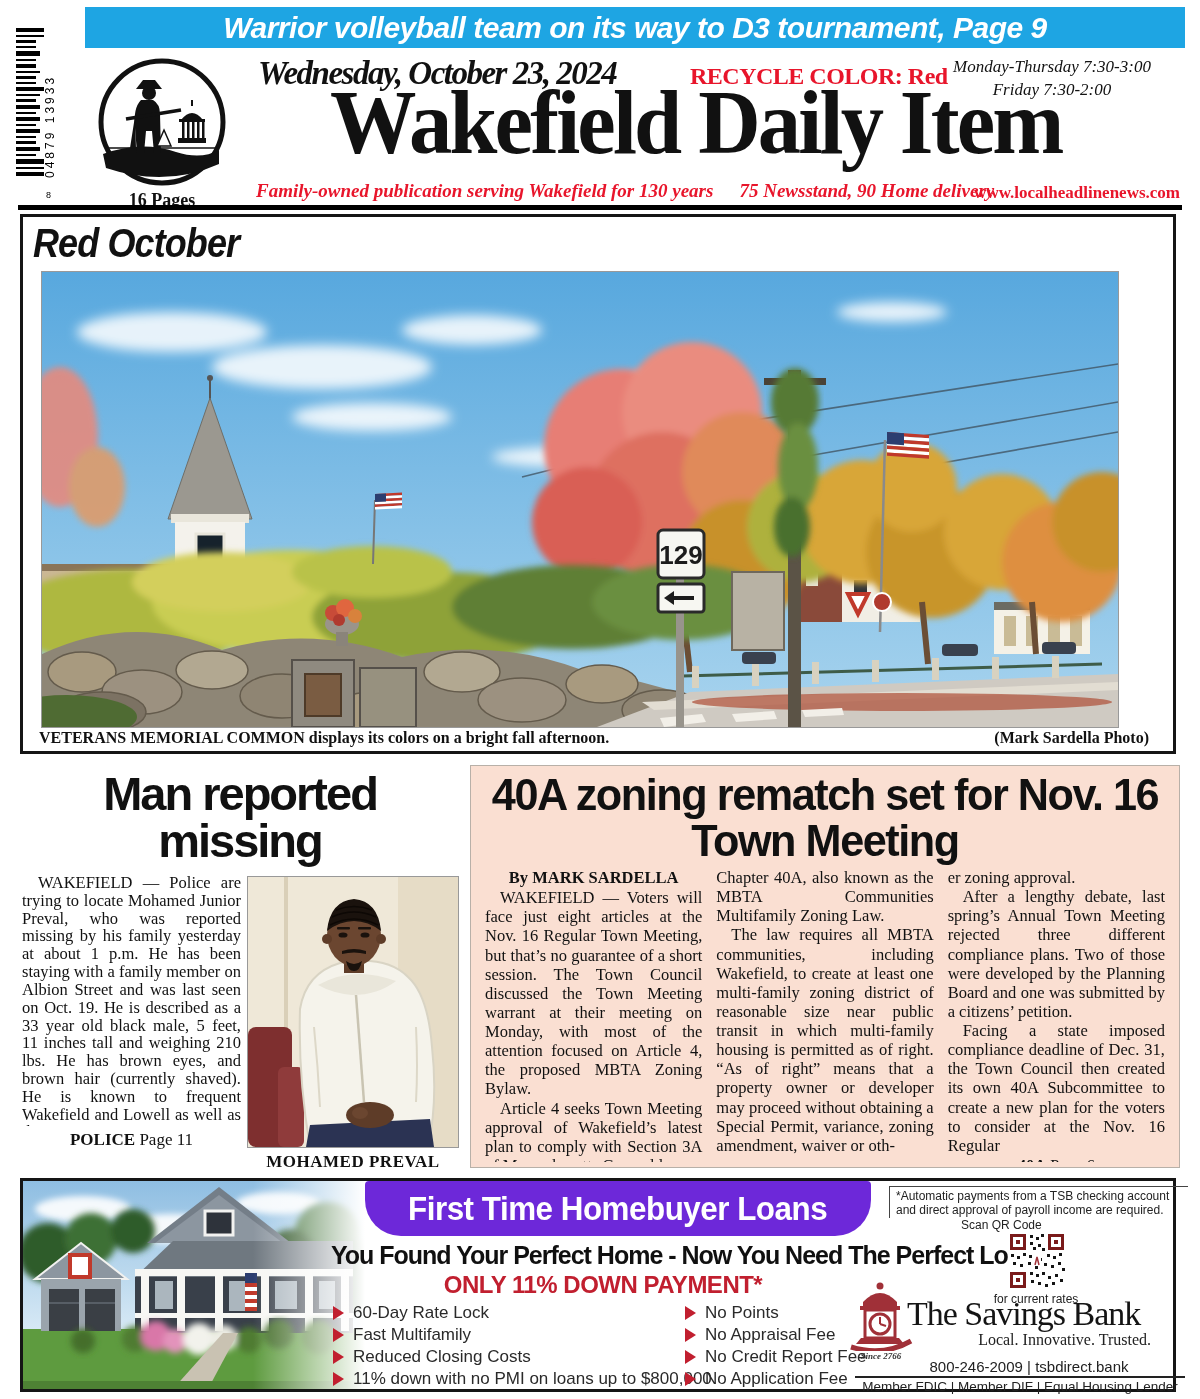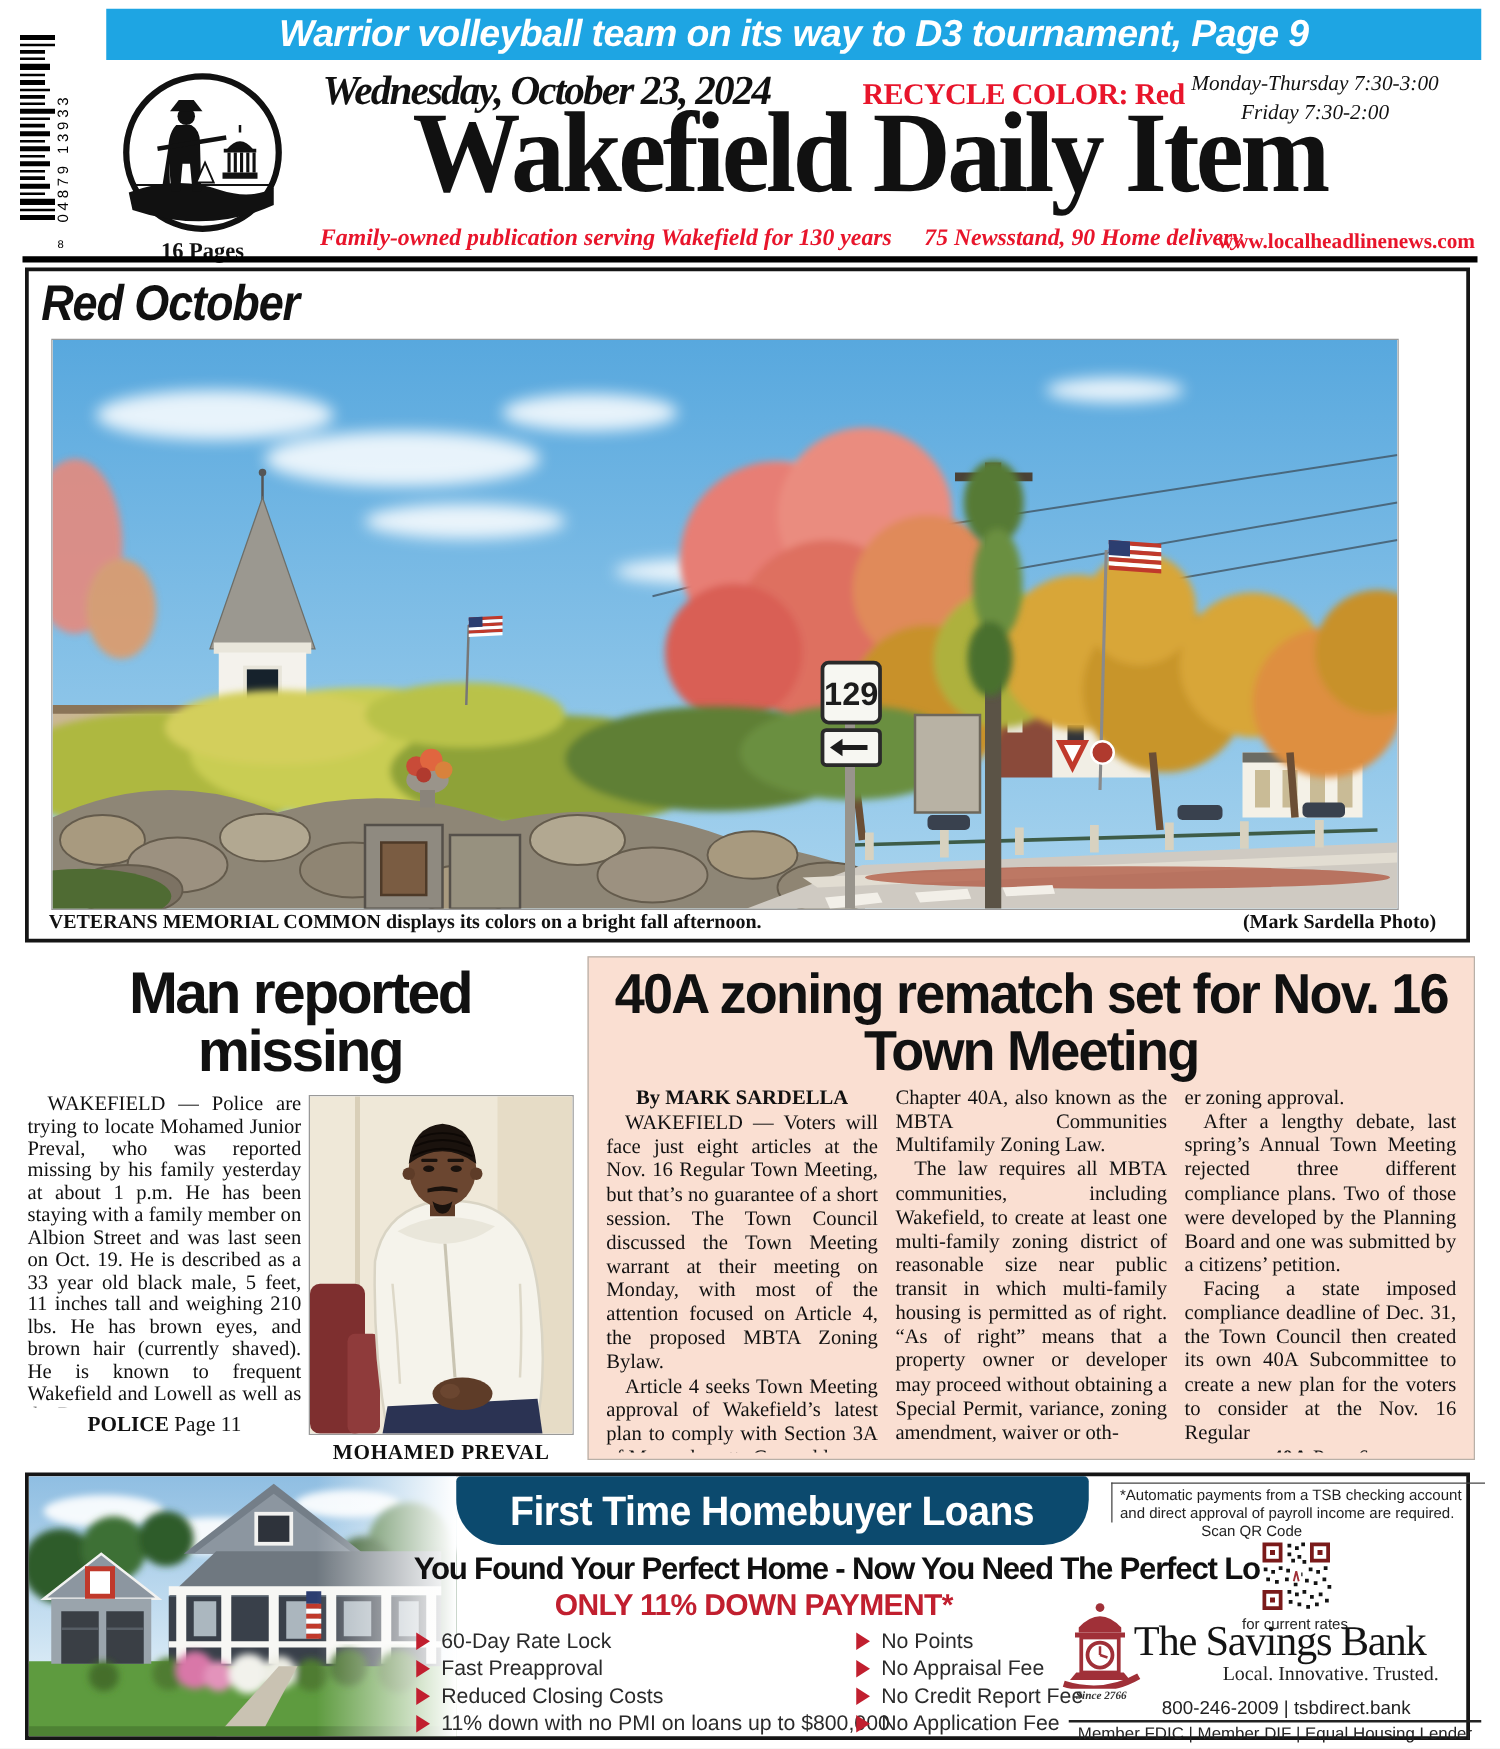--- a/index.html
+++ b/index.html
@@ -48,21 +48,21 @@
         font:700 45px/1.02 "Liberation Sans",sans-serif;letter-spacing:-1.5px;transform:scaleX(.96);}
   .rcols{position:absolute;left:14px;top:102px;width:680px;height:294px;display:flex;gap:14px;overflow:hidden;}
   .col{flex:1;font:16.5px/1.16 "Liberation Serif",serif;text-align:justify;}
   .byline{text-align:center;font-weight:700;font-size:16.5px;margin-bottom:1px;}
   .col p{margin:0;text-indent:15px;}
   .col.cont .plist p:first-child{text-indent:0;}
   .jump{text-align:center;margin-top:1px;}
   
   .adbox{position:absolute;left:20px;top:1178px;width:1150px;height:208px;border:3px solid #151515;background:#fff;}
   .adphoto{position:absolute;left:0;top:0;}
-  .adbanner{position:absolute;left:342px;top:0;width:506px;height:55px;background:#0c4a6e;
+  .adbanner{position:absolute;left:342px;top:0;width:506px;height:55px;background:#6d28d9;
         border-radius:4px 4px 36px 36px;display:flex;align-items:center;justify-content:center;}
   .adbanner span{color:#fff;font:700 33px "Liberation Sans",sans-serif;letter-spacing:-.5px;transform:scaleX(.95);white-space:nowrap;}
   .adsub{position:absolute;left:260px;top:60px;width:800px;text-align:center;
         font:700 25px "Liberation Sans",sans-serif;letter-spacing:-1px;color:#101010;white-space:nowrap;}
   .adonly{position:absolute;left:260px;top:90px;width:640px;text-align:center;
         font:700 24px "Liberation Sans",sans-serif;color:#C11F2F;letter-spacing:-.5px;}
   .blist{position:absolute;}
   .blist.bl{left:310px;top:121px;}
   .blist.br{left:662px;top:121px;}
   .bullet{display:flex;align-items:center;height:22px;font:17px "Liberation Sans",sans-serif;color:#2a2a2a;white-space:nowrap;}
@@ -560,21 +560,21 @@
     <div class="adsub">You Found Your Perfect Home - Now You Need The Perfect Loan</div>
     <div class="adonly">ONLY 11% DOWN PAYMENT*</div>
 
     <div class="blist bl">
         <div class="bullet">
           <span class="tri"></span>
           <span class="btxt">60-Day Rate Lock</span>
         </div>
         <div class="bullet">
           <span class="tri"></span>
-          <span class="btxt">Fast Preapproval</span>
+          <span class="btxt">Fast Multifamily</span>
         </div>
         <div class="bullet">
           <span class="tri"></span>
           <span class="btxt">Reduced Closing Costs</span>
         </div>
         <div class="bullet">
           <span class="tri"></span>
           <span class="btxt">11% down with no PMI on loans up to $800,000</span>
         </div>
       </div>

